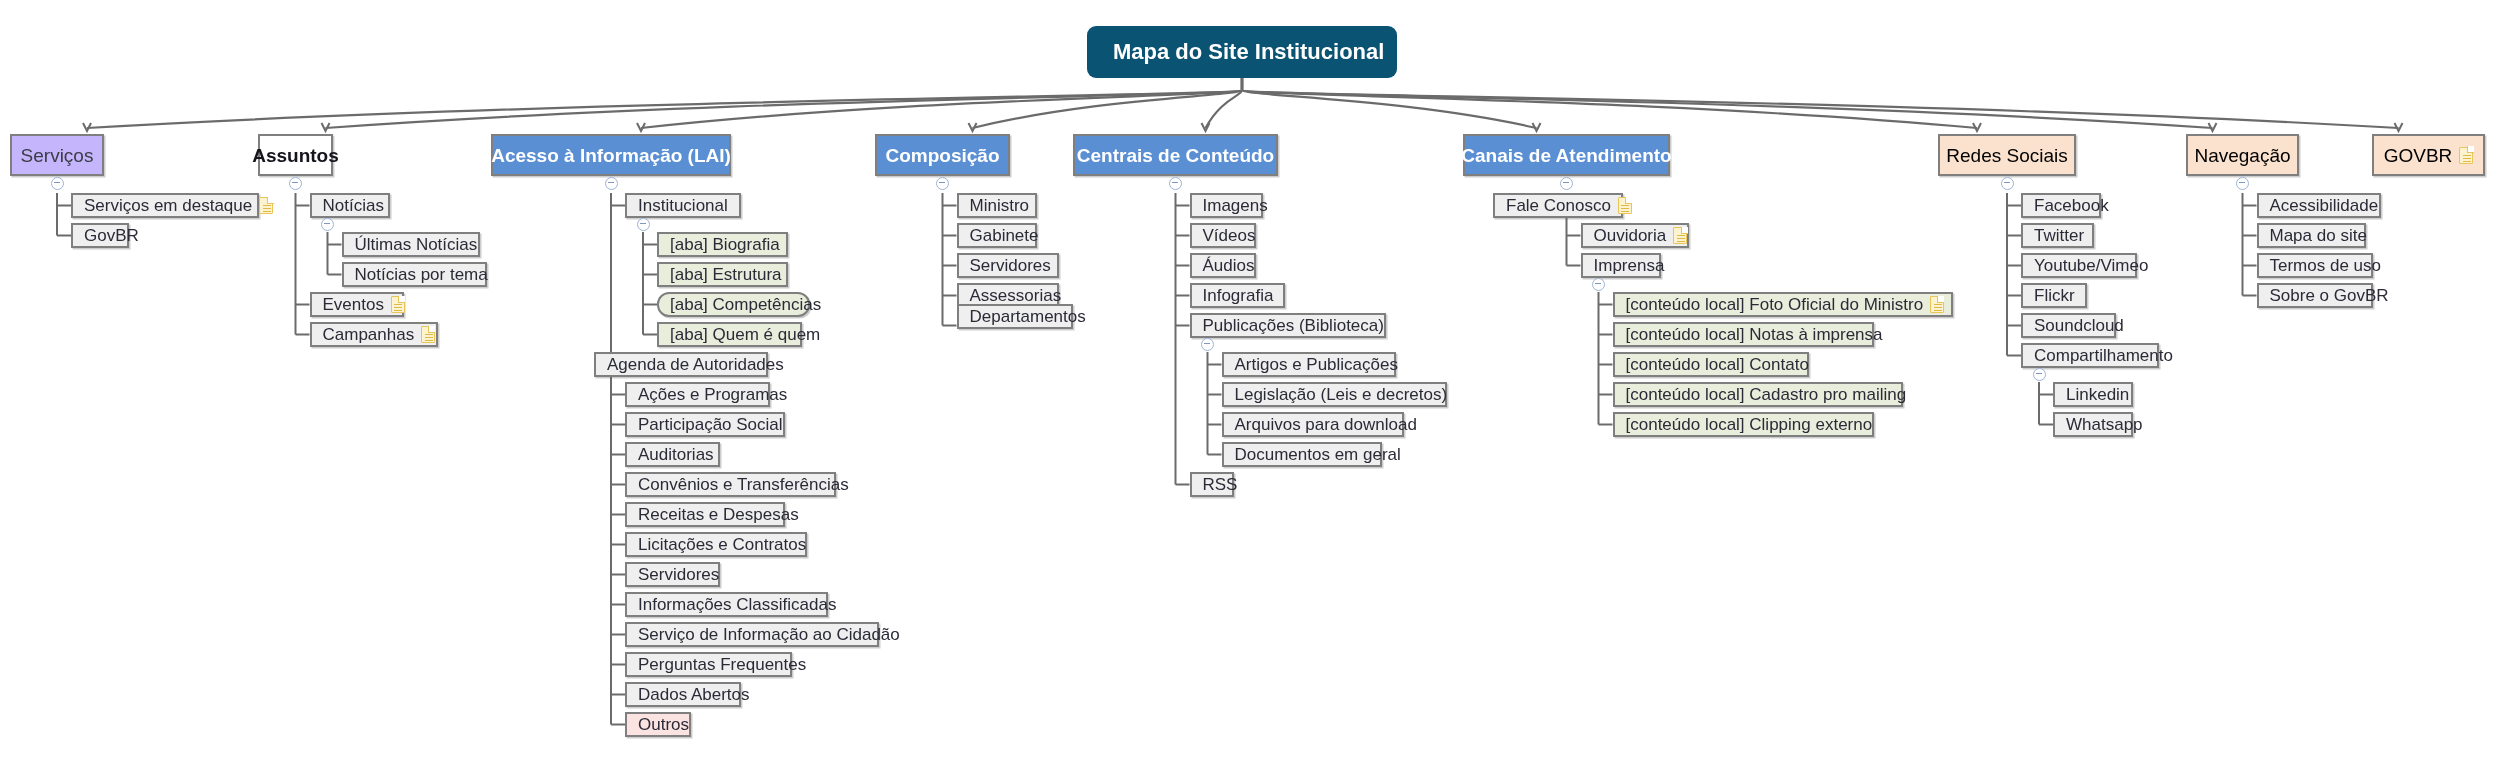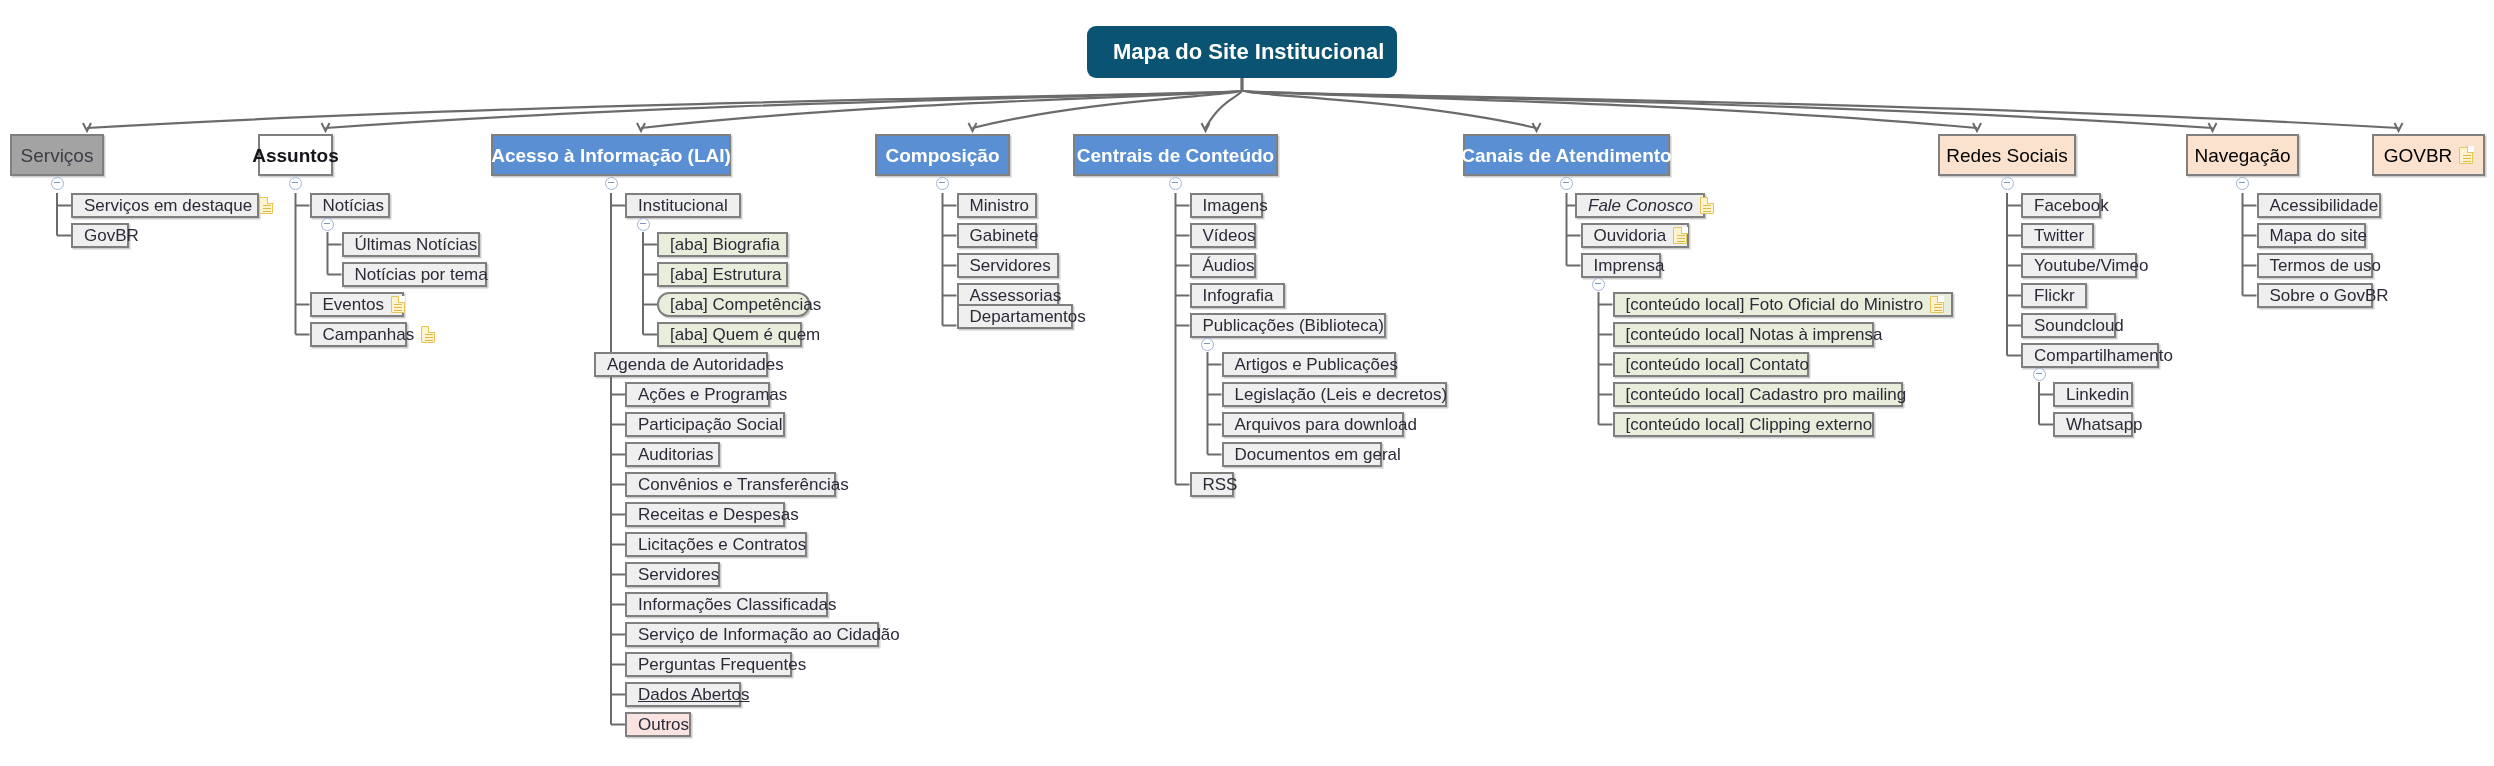--- a/index.html
+++ b/index.html
@@ -59,21 +59,21 @@
     font-size: 19px;
     padding: 0 14px;
     justify-content: center;
   }
   .node.l1.blue {
     background: #5b8fd4;
     color: #ffffff;
     font-weight: bold;
     border-color: #7f7f7f;
   }
-  .node.l1.pink   { background: #a3a3a3; color: #3c3c46; }
+  .node.l1.pink   { background: #c4b5fd; color: #3c3c46; }
   .node.l1.peach  { background: #fbe2ce; color: #000000; }
   .node.l1.white  { background: #ffffff; color: #15151c; font-weight: bold; }
 
   
   .node.grey   { background: #efefef; }
   .node.green  { background: #e9eddb; }
   .node.rose   { background: #fbe3e1; }
 
   
   .note-icon {
@@ -241,21 +241,21 @@
       <div class="node grey" style="left: 341.5px; top: 232px; width: 138px; height: 25px;">
         <span class="lbl">Últimas Notícias</span>
       </div>
       <div class="node grey" style="left: 341.5px; top: 262px; width: 145px; height: 25px;">
         <span class="lbl">Notícias por tema</span>
       </div>
       <div class="node grey" style="left: 309.5px; top: 292px; width: 94px; height: 25px;">
         <span class="lbl">Eventos</span>
         <span class="note-icon"></span>
       </div>
-      <div class="node grey" style="left: 309.5px; top: 322px; width: 97px; height: 25px;">
+      <div class="node grey" style="left: 309.5px; top: 322px; width: 128px; height: 25px;">
         <span class="lbl">Campanhas</span>
         <span class="note-icon"></span>
       </div>
       <div class="node l1 blue" style="left: 491px; top: 134px; width: 240px; height: 42px;">
         <span class="lbl">Acesso à Informação (LAI)</span>
       </div>
       <div class="toggle" style="left: 604.5px; top: 176.5px;"></div>
       <div class="node grey" style="left: 625px; top: 193px; width: 116px; height: 25px;">
         <span class="lbl">Institucional</span>
       </div>
@@ -298,21 +298,21 @@
       </div>
       <div class="node grey" style="left: 625px; top: 592px; width: 203px; height: 25px;">
         <span class="lbl">Informações Classificadas</span>
       </div>
       <div class="node grey" style="left: 625px; top: 622px; width: 254px; height: 25px;">
         <span class="lbl">Serviço de Informação ao Cidadão</span>
       </div>
       <div class="node grey" style="left: 625px; top: 652px; width: 167px; height: 25px;">
         <span class="lbl">Perguntas Frequentes</span>
       </div>
-      <div class="node grey" style="left: 625px; top: 682px; width: 116px; height: 25px; text-decoration: underline;">
+      <div class="node grey" style="left: 625px; top: 682px; width: 116px; height: 25px;">
         <span class="lbl">Dados Abertos</span>
       </div>
       <div class="node rose" style="left: 625px; top: 712px; width: 66px; height: 25px;">
         <span class="lbl">Outros</span>
       </div>
       <div class="node l1 blue" style="left: 875px; top: 134px; width: 135px; height: 42px;">
         <span class="lbl">Composição</span>
       </div>
       <div class="toggle" style="left: 936px; top: 176.5px;"></div>
       <div class="node grey" style="left: 956.5px; top: 193px; width: 80px; height: 25px;">
@@ -362,21 +362,21 @@
       <div class="node grey" style="left: 1221.5px; top: 442px; width: 160px; height: 25px;">
         <span class="lbl">Documentos em geral</span>
       </div>
       <div class="node grey" style="left: 1189.5px; top: 472px; width: 44px; height: 25px;">
         <span class="lbl">RSS</span>
       </div>
       <div class="node l1 blue" style="left: 1463px; top: 134px; width: 207px; height: 42px;">
         <span class="lbl">Canais de Atendimento</span>
       </div>
       <div class="toggle" style="left: 1560px; top: 176.5px;"></div>
-      <div class="node grey" style="left: 1575px; top: 193px; width: 130px; height: 25px; font-style: italic;">
+      <div class="node grey" style="left: 1493px; top: 193px; width: 130px; height: 25px;">
         <span class="lbl">Fale Conosco</span>
         <span class="note-icon"></span>
       </div>
       <div class="node grey" style="left: 1580.5px; top: 223px; width: 108px; height: 25px;">
         <span class="lbl">Ouvidoria</span>
         <span class="note-icon"></span>
       </div>
       <div class="node grey" style="left: 1580.5px; top: 253px; width: 80px; height: 25px;">
         <span class="lbl">Imprensa</span>
       </div>

